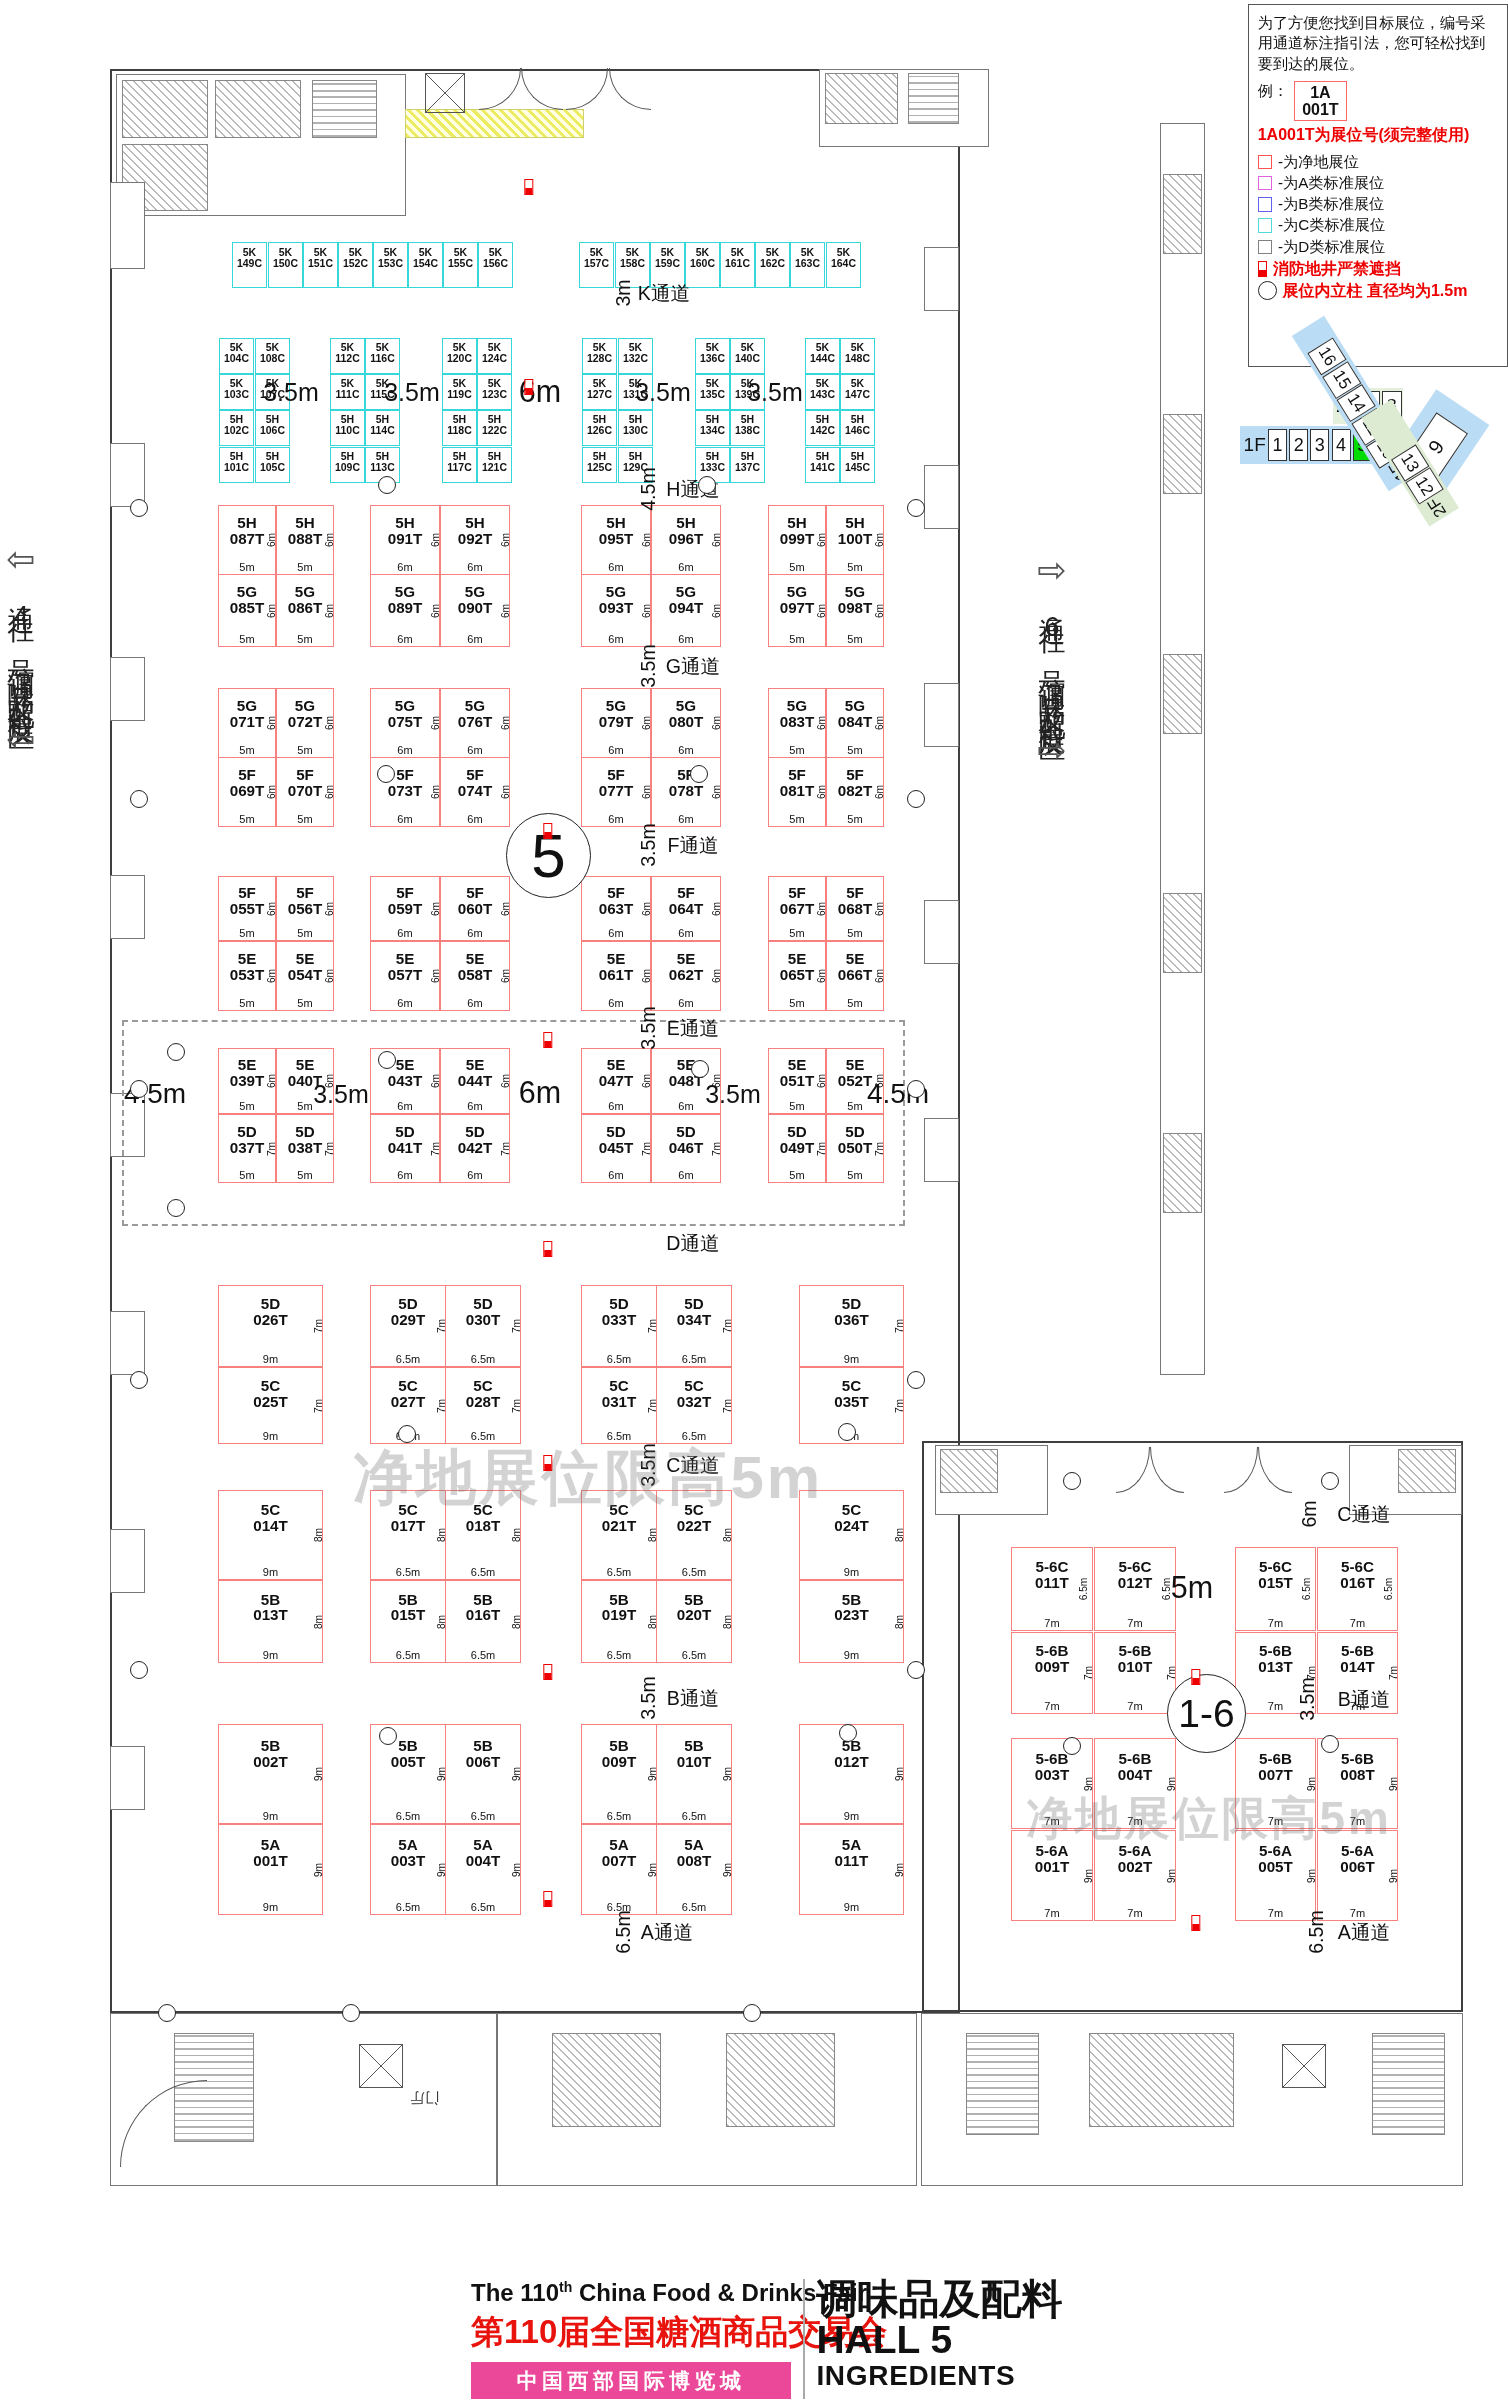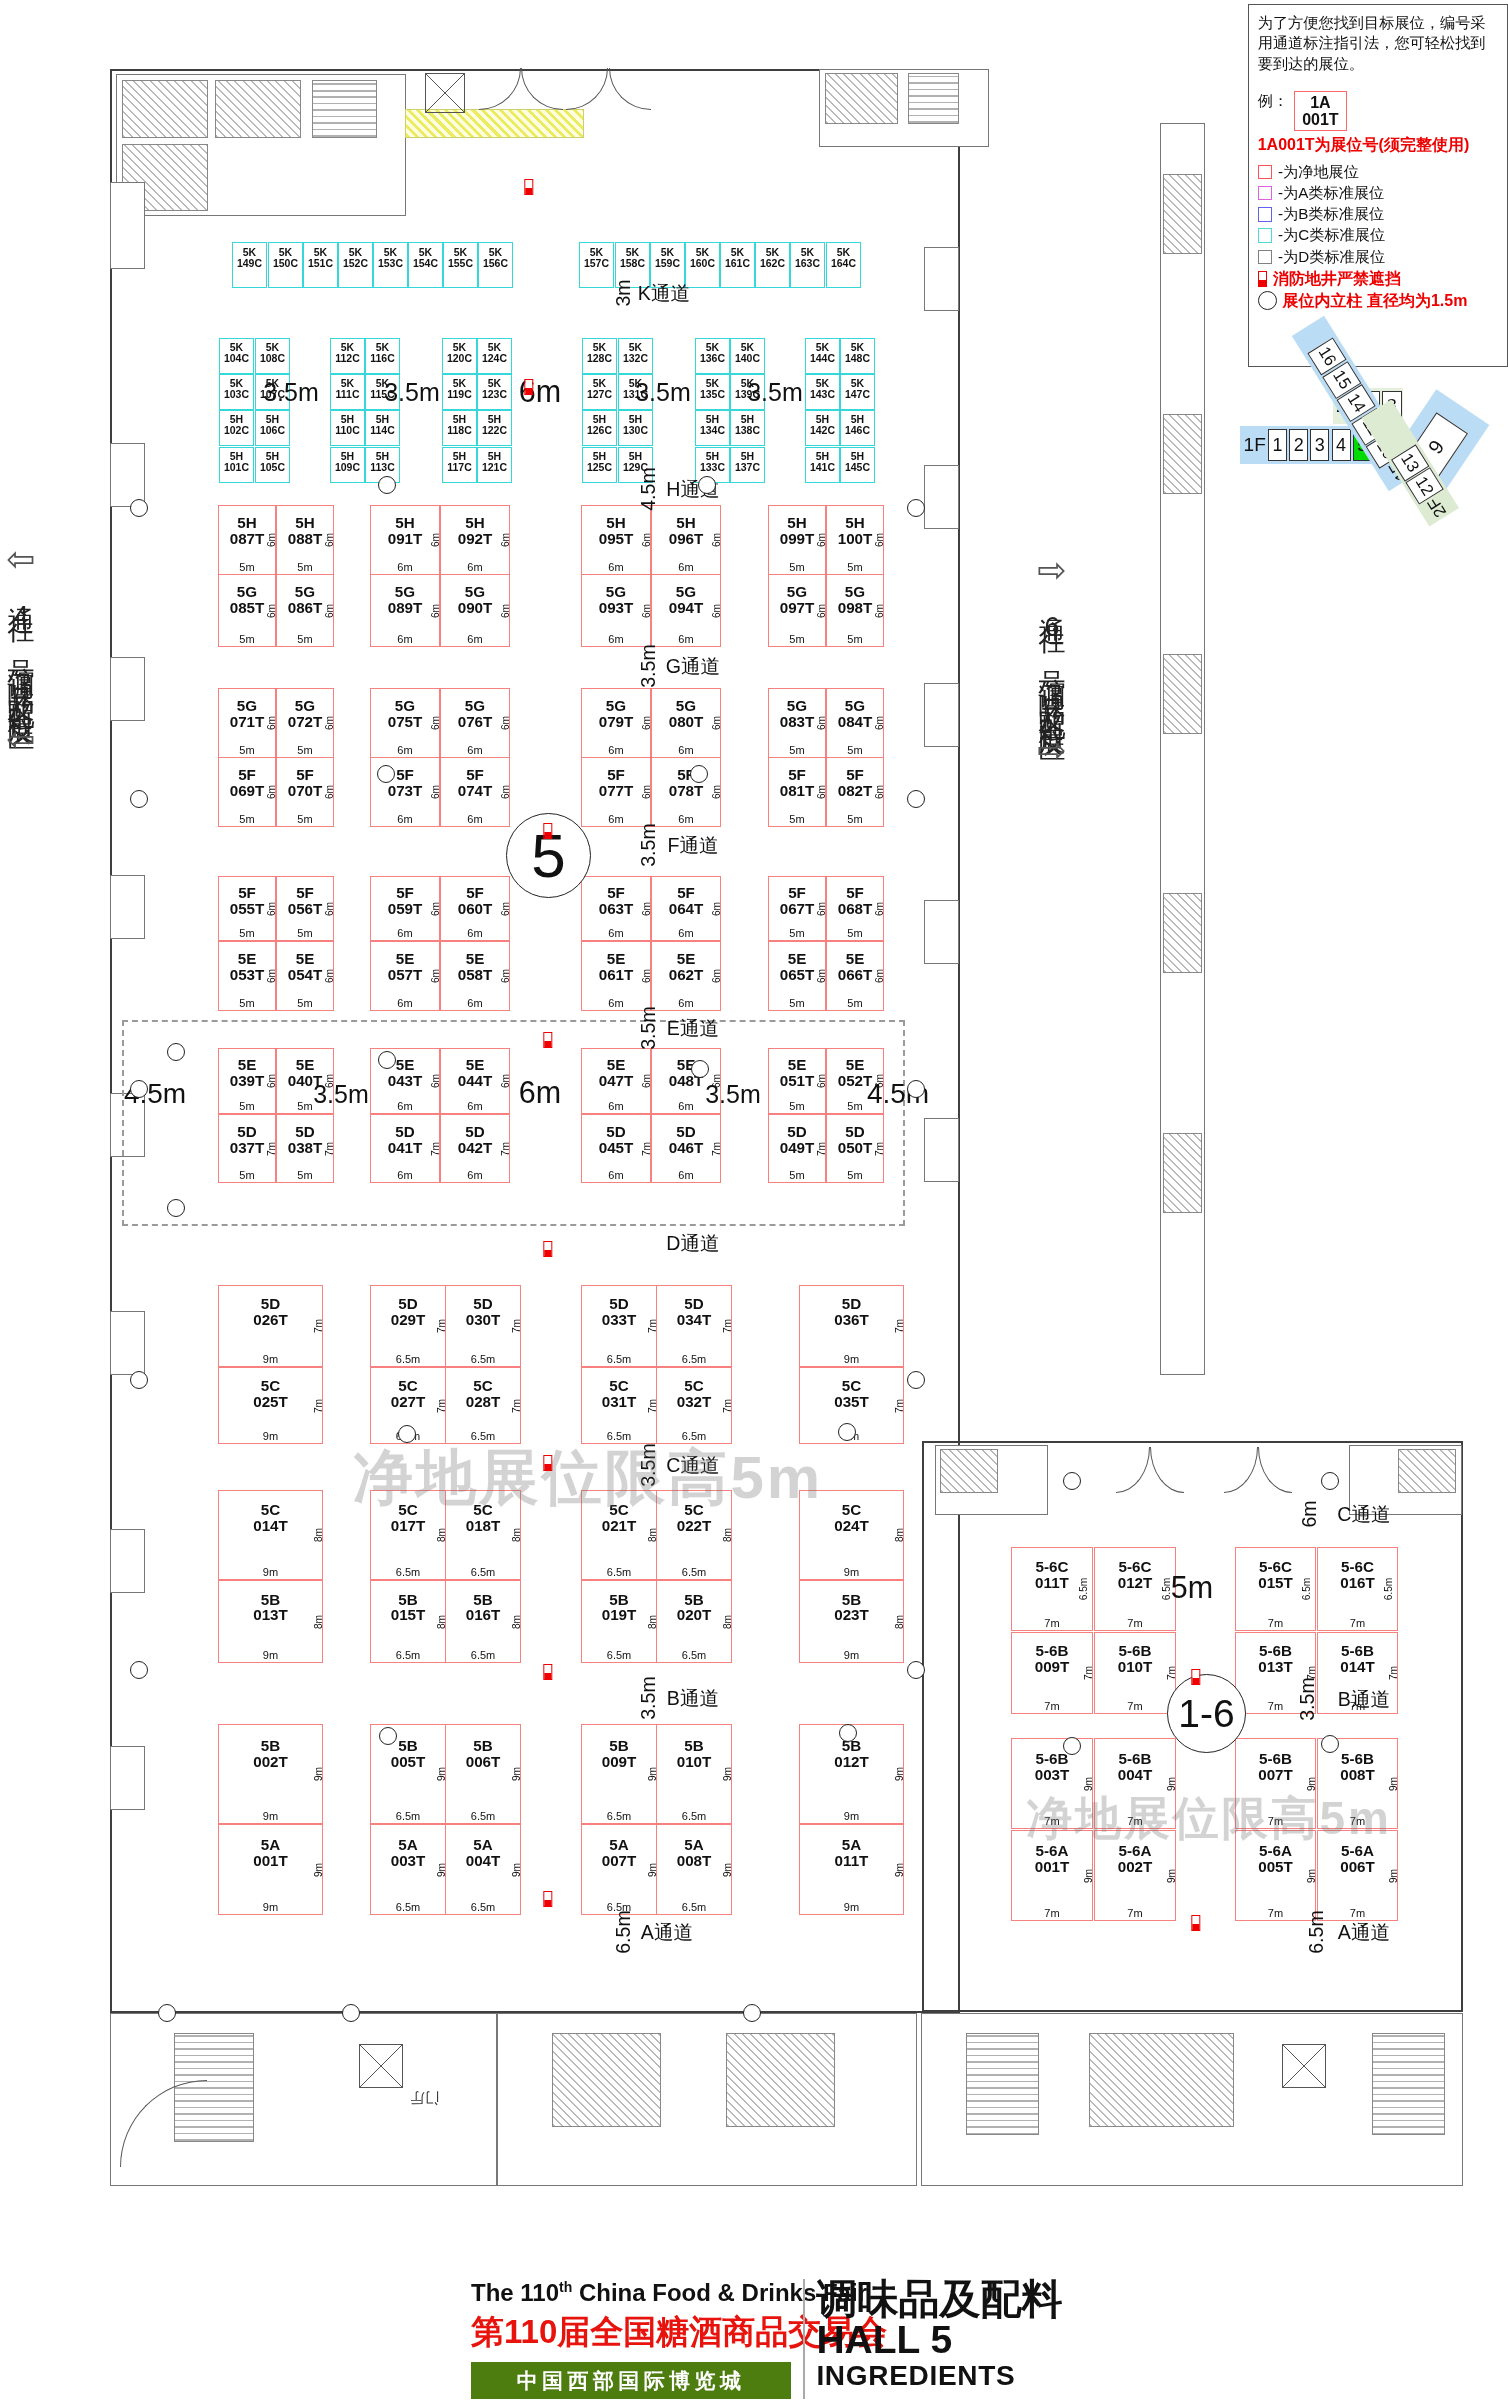--- a/index.html
+++ b/index.html
@@ -44,21 +44,21 @@
   .wm{position:absolute;font-weight:700;color:rgba(110,110,110,.30);white-space:nowrap;transform:translate(-50%,-50%);letter-spacing:2.9px;}
   .slabel{position:absolute;transform:translate(-50%,-50%) rotate(180deg);font-size:14.5px;color:#333;}
 
   
   .sidecol{position:absolute;display:flex;flex-direction:column;align-items:center;gap:10.2px;}
   .vtext{writing-mode:vertical-rl;text-orientation:upright;letter-spacing:7.3px;font-size:27px;color:#222;}
   .sarrow{font-size:35px;color:#555;line-height:1;}
 
   
   #legend{position:absolute;left:1248px;top:4.4px;width:260px;height:363px;border:1.5px solid #555;box-sizing:border-box;background:#fff;padding:7.3px 8.7px;font-size:15.2px;line-height:1.35;}
-  #legend .intro{margin:0 0 17px 0;}
+  #legend .intro{margin:0 0 7px 0;}
   .exrow{display:flex;align-items:flex-start;gap:5.8px;}
   .exbox{border:1.5px solid #f66;padding:1.5px 7.3px;text-align:center;font-weight:700;font-size:16px;line-height:1.1;}
   .lheading{color:#e00;font-weight:700;font-size:16px;margin-top:2.9px;}
   .lline{font-size:15.2px;}
   .krow{display:flex;align-items:center;gap:5.8px;margin-top:0.7px;}
   .ksq{width:14.5px;height:14.5px;border:1.5px solid;box-sizing:border-box;background:#fff;flex:0 0 auto;}
   .rednote{color:#e00;font-weight:700;font-size:16px;}
   .fireicon{position:relative;width:9.4px;height:16px;border:1.5px solid #e00;background:linear-gradient(to top,#e00 0 45%,#fff 45%);flex:0 0 auto;box-sizing:border-box;}
   .circicon{width:19px;height:19px;border:1.5px solid #222;border-radius:50%;flex:0 0 auto;box-sizing:border-box;}
 
@@ -75,21 +75,21 @@
   #mmdiag .mmbox{width:26px;height:30.5px;font-size:16.7px;}
   #mmgreen{position:absolute;left:1331px;top:508px;width:128px;height:35px;background:#dcebd2;transform:rotate(58deg);transform-origin:100% 0;display:flex;flex-direction:row-reverse;align-items:center;gap:1.5px;padding:1.5px 2.9px;font-size:16.7px;box-sizing:border-box;}
   #mmgreen .mmbox{width:26px;height:29px;font-size:16.7px;}
 
   
   #titleblock{position:absolute;left:471px;top:2279px;width:668px;display:flex;align-items:stretch;gap:11.6px;}
   .tb-left{width:320px;display:flex;flex-direction:column;justify-content:flex-start;}
   .tb-en{font-size:24px;font-weight:700;color:#111;white-space:nowrap;}
   .tb-en sup{font-size:14px;}
   .tb-cn{font-size:33px;font-weight:700;color:#e8130c;white-space:nowrap;margin-top:2.9px;}
-  .tb-venue{margin-top:7.3px;background:#4d7c0f;color:#fff;font-size:21px;font-weight:700;text-align:center;padding:4.4px 0;letter-spacing:4.4px;}
+  .tb-venue{margin-top:7.3px;background:#ec4899;color:#fff;font-size:21px;font-weight:700;text-align:center;padding:4.4px 0;letter-spacing:4.4px;}
   .tb-div{width:2.2px;background:#aaa;}
   .tb-mid{display:flex;flex-direction:column;align-items:center;justify-content:flex-start;}
   .tb-hallcn{font-size:54px;font-weight:700;line-height:1.05;white-space:nowrap;}
   .tb-tag{margin-top:7.3px;background:#e8130c;color:#fff;font-size:22.5px;font-weight:700;padding:3.6px 7.3px;white-space:nowrap;}
   .tb-right{display:flex;flex-direction:column;justify-content:flex-start;}
   .tb-desc{font-size:41px;font-weight:700;line-height:1.0;white-space:nowrap;}
   .tb-hallen{font-size:39px;font-weight:700;line-height:1.05;}
   .tb-ing{font-size:28px;font-weight:700;line-height:1.1;letter-spacing:0.7px;}
 </style>
 </head>

